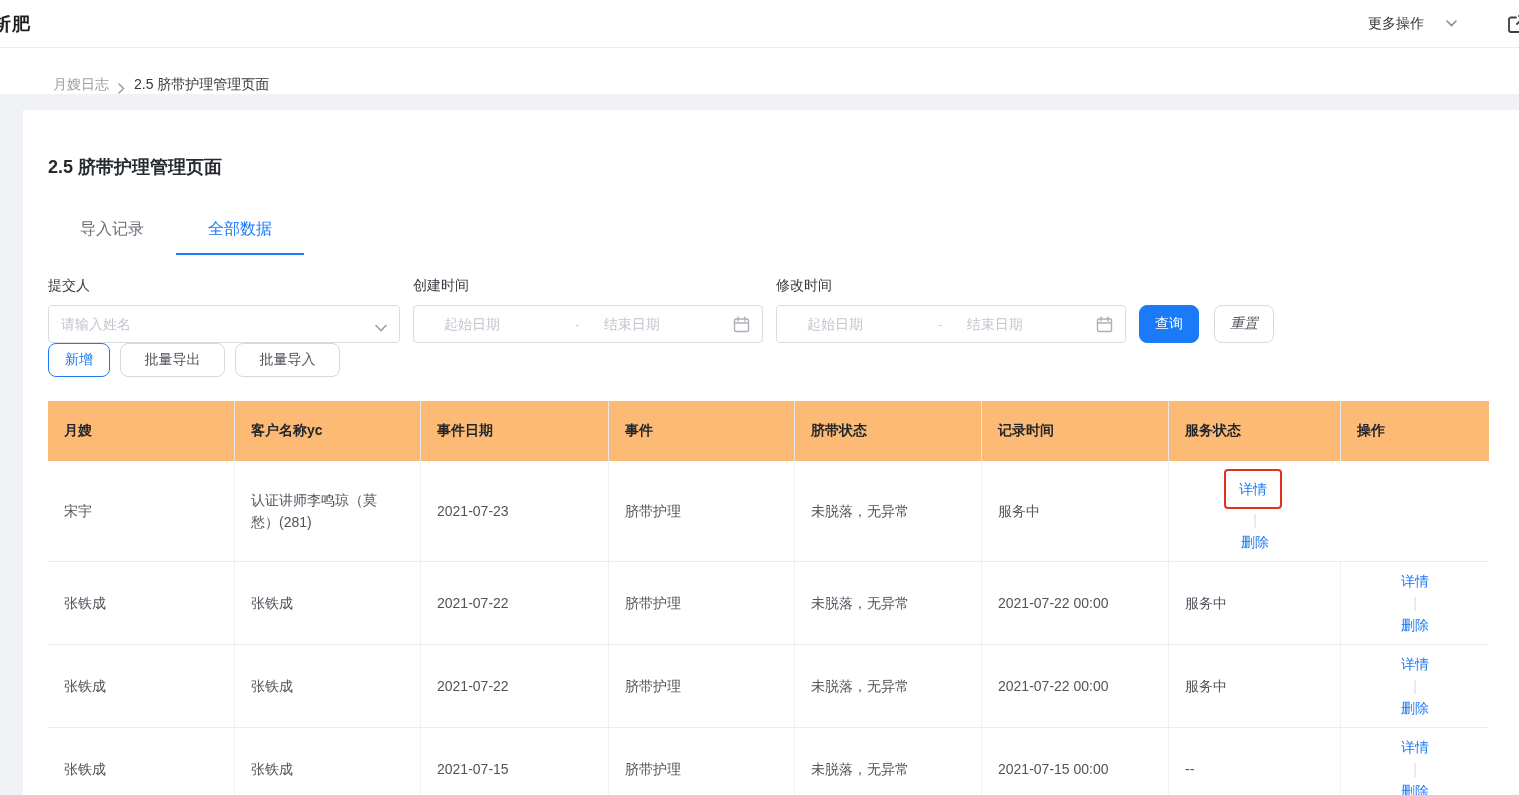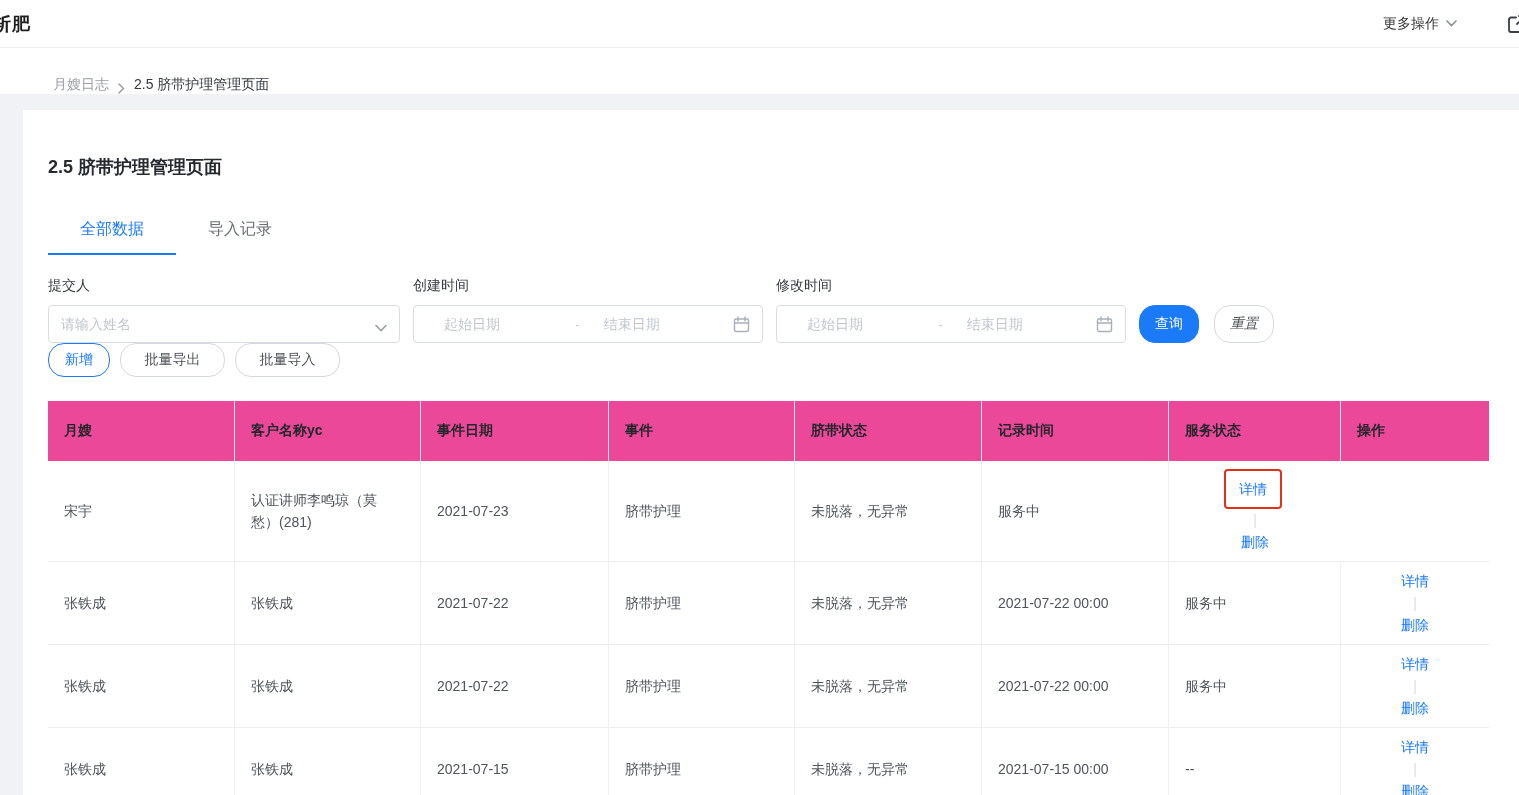--- a/index.html
+++ b/index.html
@@ -24,21 +24,21 @@
     font-size: 18px;
     font-weight: 600;
     color: #1f1f1f;
     letter-spacing: 1px;
     white-space: nowrap;
   }
   .topbar-spacer { flex: 1; }
   .more-actions {
     display: flex;
     align-items: center;
-    gap: 7px;
+    gap: 22px;
     font-size: 14px;
     color: #333;
     margin-right: 62px;
     cursor: pointer;
   }
   .caret-down { display: inline-flex; color: #8a9099; }
   .external-icon {
     position: absolute;
     right: -9px;
     top: 13px;
@@ -113,21 +113,21 @@
   .control input::placeholder { color: #c1c6ce; }
   .select-control { width: 352px; padding: 0 34px 0 12px; }
   .select-arrow { position: absolute; right: 12px; top: 12px; color: #9aa0a8; }
   .date-control { width: 350px; padding: 0 12px; }
   .date-control .date-input { flex: 1; padding-left: 18px; }
   .date-sep { color: #c7ccd4; padding: 0 6px; font-size: 13px; }
   .calendar-icon { color: #aab0b9; margin-left: 4px; display: inline-flex; }
 
   .btn {
     height: 38px;
-    border-radius: 16px;
+    border-radius: 8px;
     font-size: 14px;
     font-family: inherit;
     cursor: pointer;
     display: inline-flex;
     align-items: center;
     justify-content: center;
   }
   .btn-primary {
     width: 60px;
     background: #1a7af8;
@@ -148,21 +148,21 @@
   .toolbar .btn { height: 34px; margin-right: 10px; }
   .btn-add { width: 62px; background: #fff; border: 1px solid #1a7af8; color: #1a7af8; }
   .btn-batch { width: 105px; background: #fff; border: 1px solid #d5d9df; color: #4e5358; }
 
   
   .table { margin-top: 24px; width: 1441px; }
   .t-header, .t-row {
     display: grid;
     grid-template-columns: 187px 186px 188px 186px 187px 187px 172px 148px;
   }
-  .t-header { background: #ec4899; }
+  .t-header { background: #fdba74; }
   .th {
     height: 60px;
     display: flex;
     align-items: center;
     padding: 0 16px;
     font-size: 14px;
     font-weight: 700;
     color: #23272c;
     border-right: 1px solid #e5e7eb;
   }
@@ -223,22 +223,22 @@
       </svg>
   </span>
   <span class="crumb-current">2.5 脐带护理管理页面</span>
 </div>
 
 <div class="card">
 
   <div class="page-title">2.5 脐带护理管理页面</div>
 
   <div class="tabs">
+    <div class="tab">导入记录</div>
     <div class="tab active">全部数据</div>
-    <div class="tab">导入记录</div>
   </div>
 
   <div class="filter-row">
 
     <div class="filter-group">
       <div class="filter-label">提交人</div>
       <div class="control select-control">
         <input type="text" placeholder="请输入姓名" style="">
         <span class="select-arrow">
           <svg width="12" height="8" viewBox="0 0 12 8">

